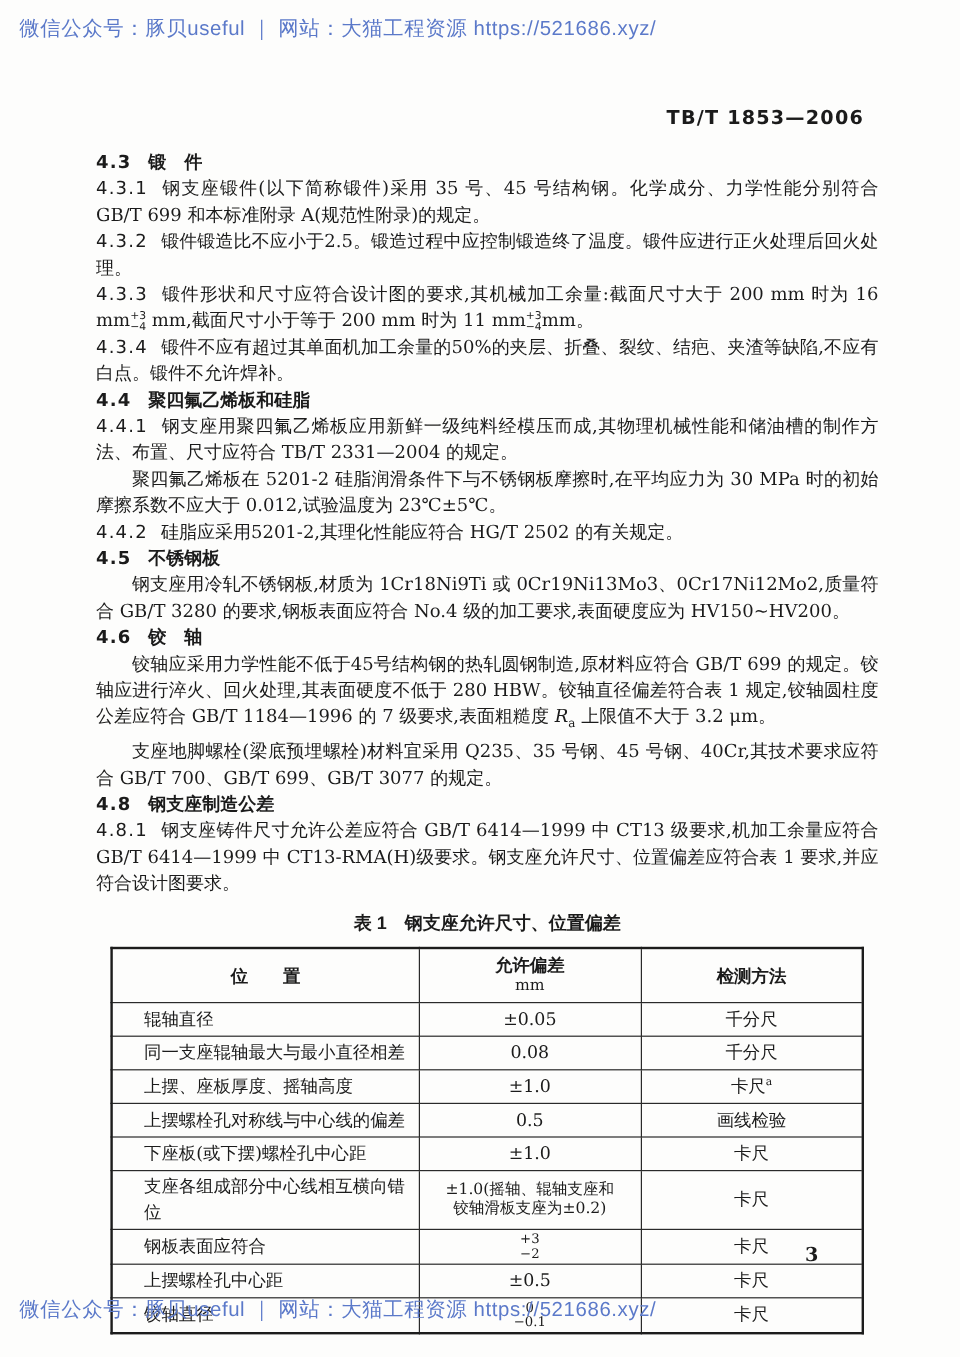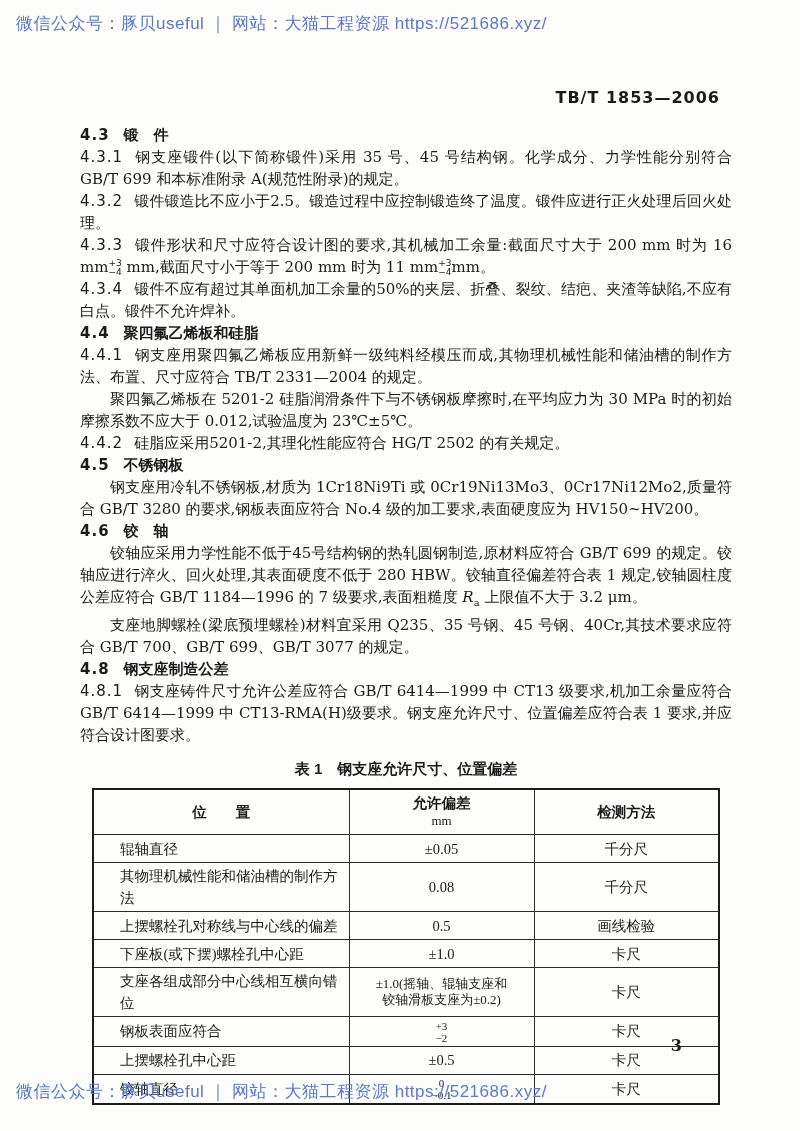--- a/index.html
+++ b/index.html
@@ -46,21 +46,20 @@
   .content sub { font-size:10px; }
   .tbl-title {
     text-align:center; font-weight:700; font-size:15px;
     font-family:Liberation Sans, sans-serif;
     margin:12px 0 8px 0; text-indent:0;
   }
   table {
     border-collapse:collapse; margin:0 auto; width:626px;
     border:2px solid #1c1c1c; font-size:14.5px;
     table-layout:fixed;
-    font-family:Liberation Serif, serif;
   }
   col.c1 { width:256px; } col.c2 { width:185px; } col.c3 { width:185px; }
   th, td { border:1px solid #2a2a2a; }
   th {
     font-weight:700; height:40px; text-align:center;
     padding:2px 4px; line-height:17px;
   }
   th .unit { display:block; font-weight:400; font-size:13px; }
   td { padding:2px 6px; height:23px; }
   td.pos { text-align:left; padding-left:26px; }
@@ -118,23 +117,28 @@
             <th>检测方法</th>
           </tr>
         </thead>
       <tbody id="spec-tbody">
           <tr>
             <td class="pos">辊轴直径</td>
             <td class="dev">±0.05</td>
             <td class="met">千分尺</td>
           </tr>
           <tr>
-            <td class="pos">其物理机械性能和储油槽的制作方法</td>
+            <td class="pos">同一支座辊轴最大与最小直径相差</td>
             <td class="dev">0.08</td>
             <td class="met">千分尺</td>
+          </tr>
+          <tr>
+            <td class="pos">上摆、座板厚度、摇轴高度</td>
+            <td class="dev">±1.0</td>
+            <td class="met">卡尺<sup class="fn">a</sup></td>
           </tr>
           <tr>
             <td class="pos">上摆螺栓孔对称线与中心线的偏差</td>
             <td class="dev">0.5</td>
             <td class="met">画线检验</td>
           </tr>
           <tr>
             <td class="pos">下座板(或下摆)螺栓孔中心距</td>
             <td class="dev">±1.0</td>
             <td class="met">卡尺</td>

